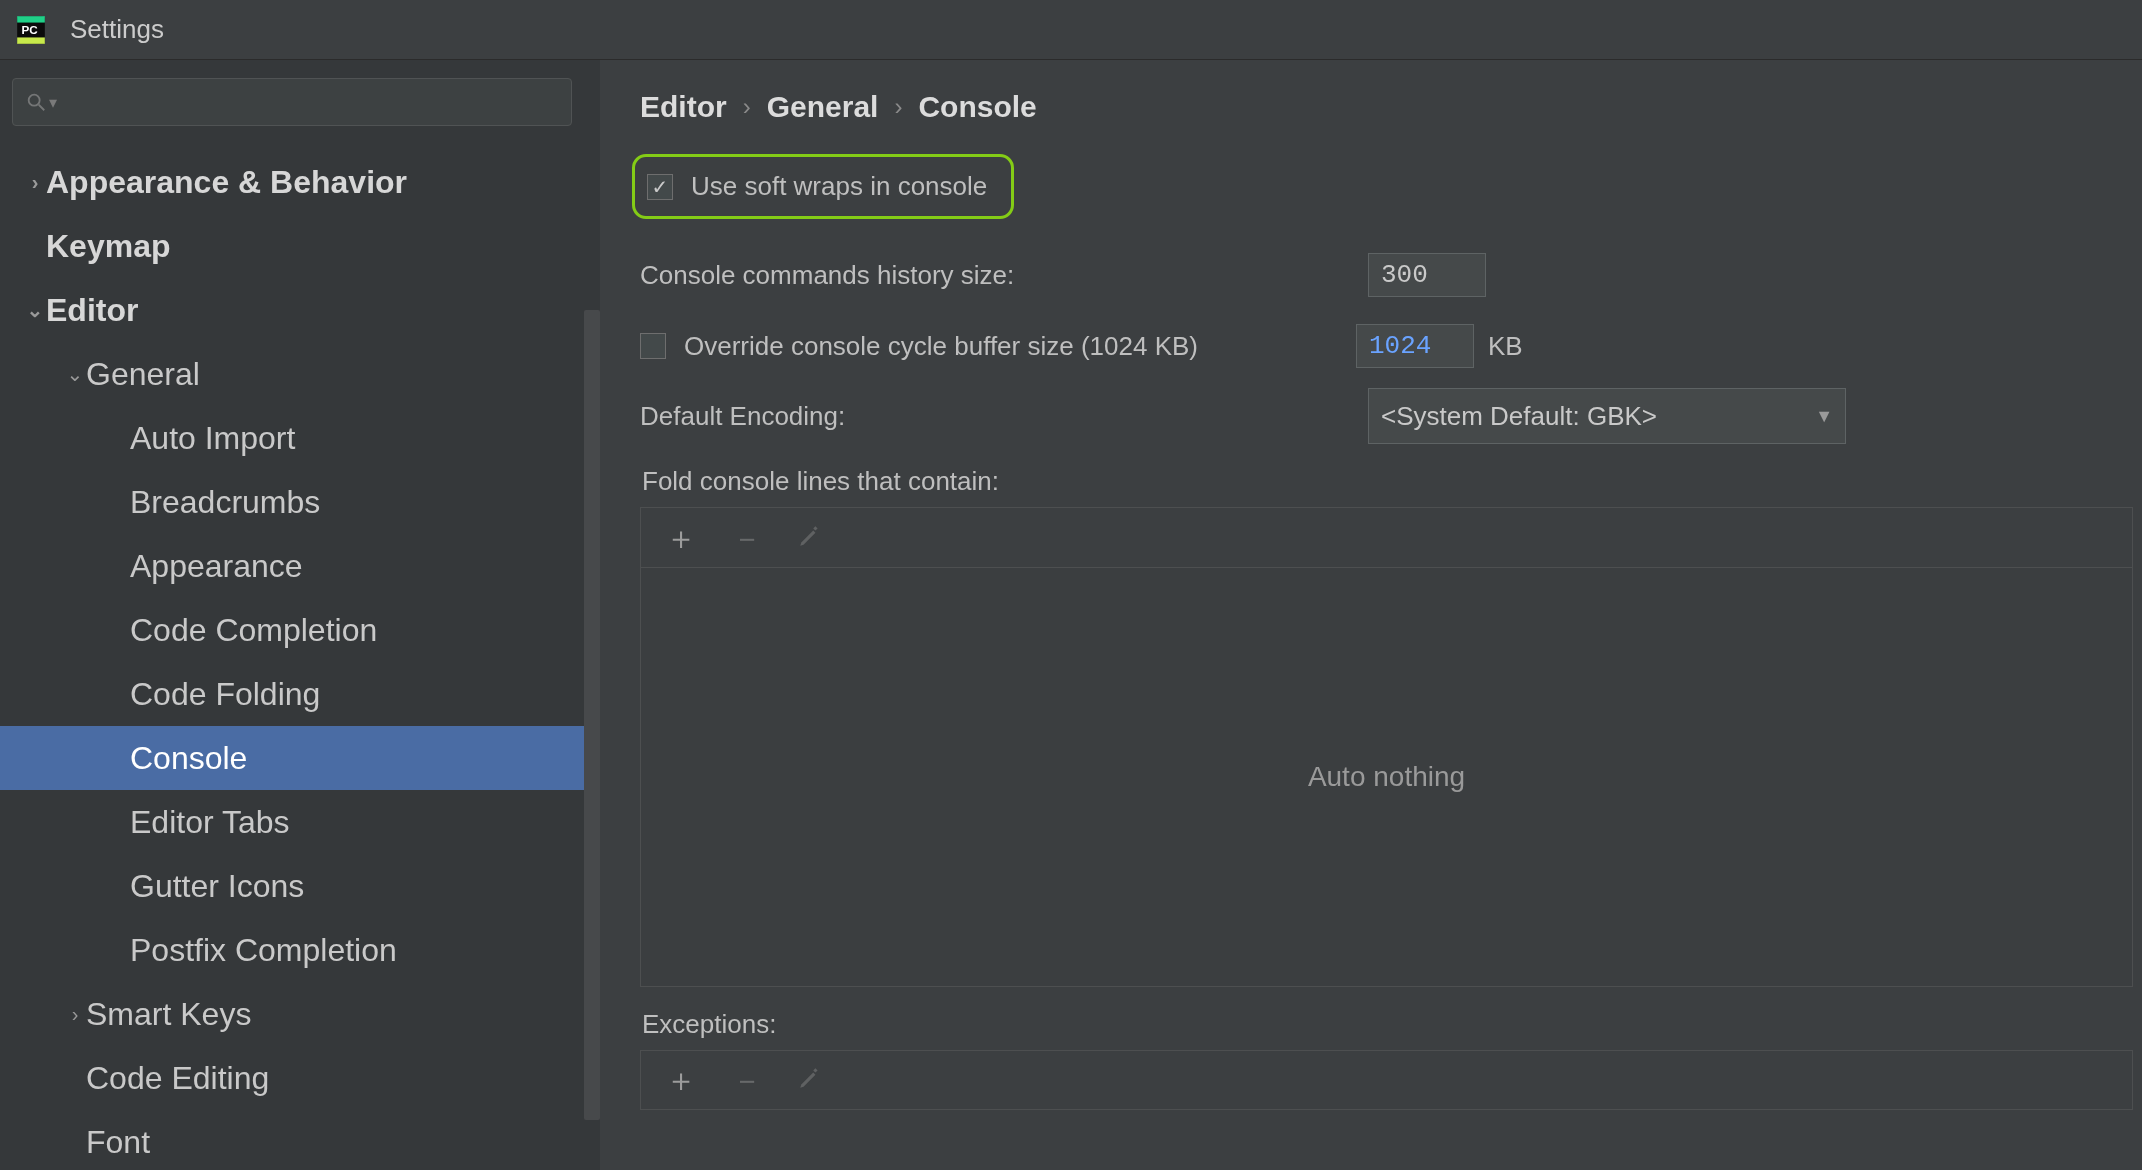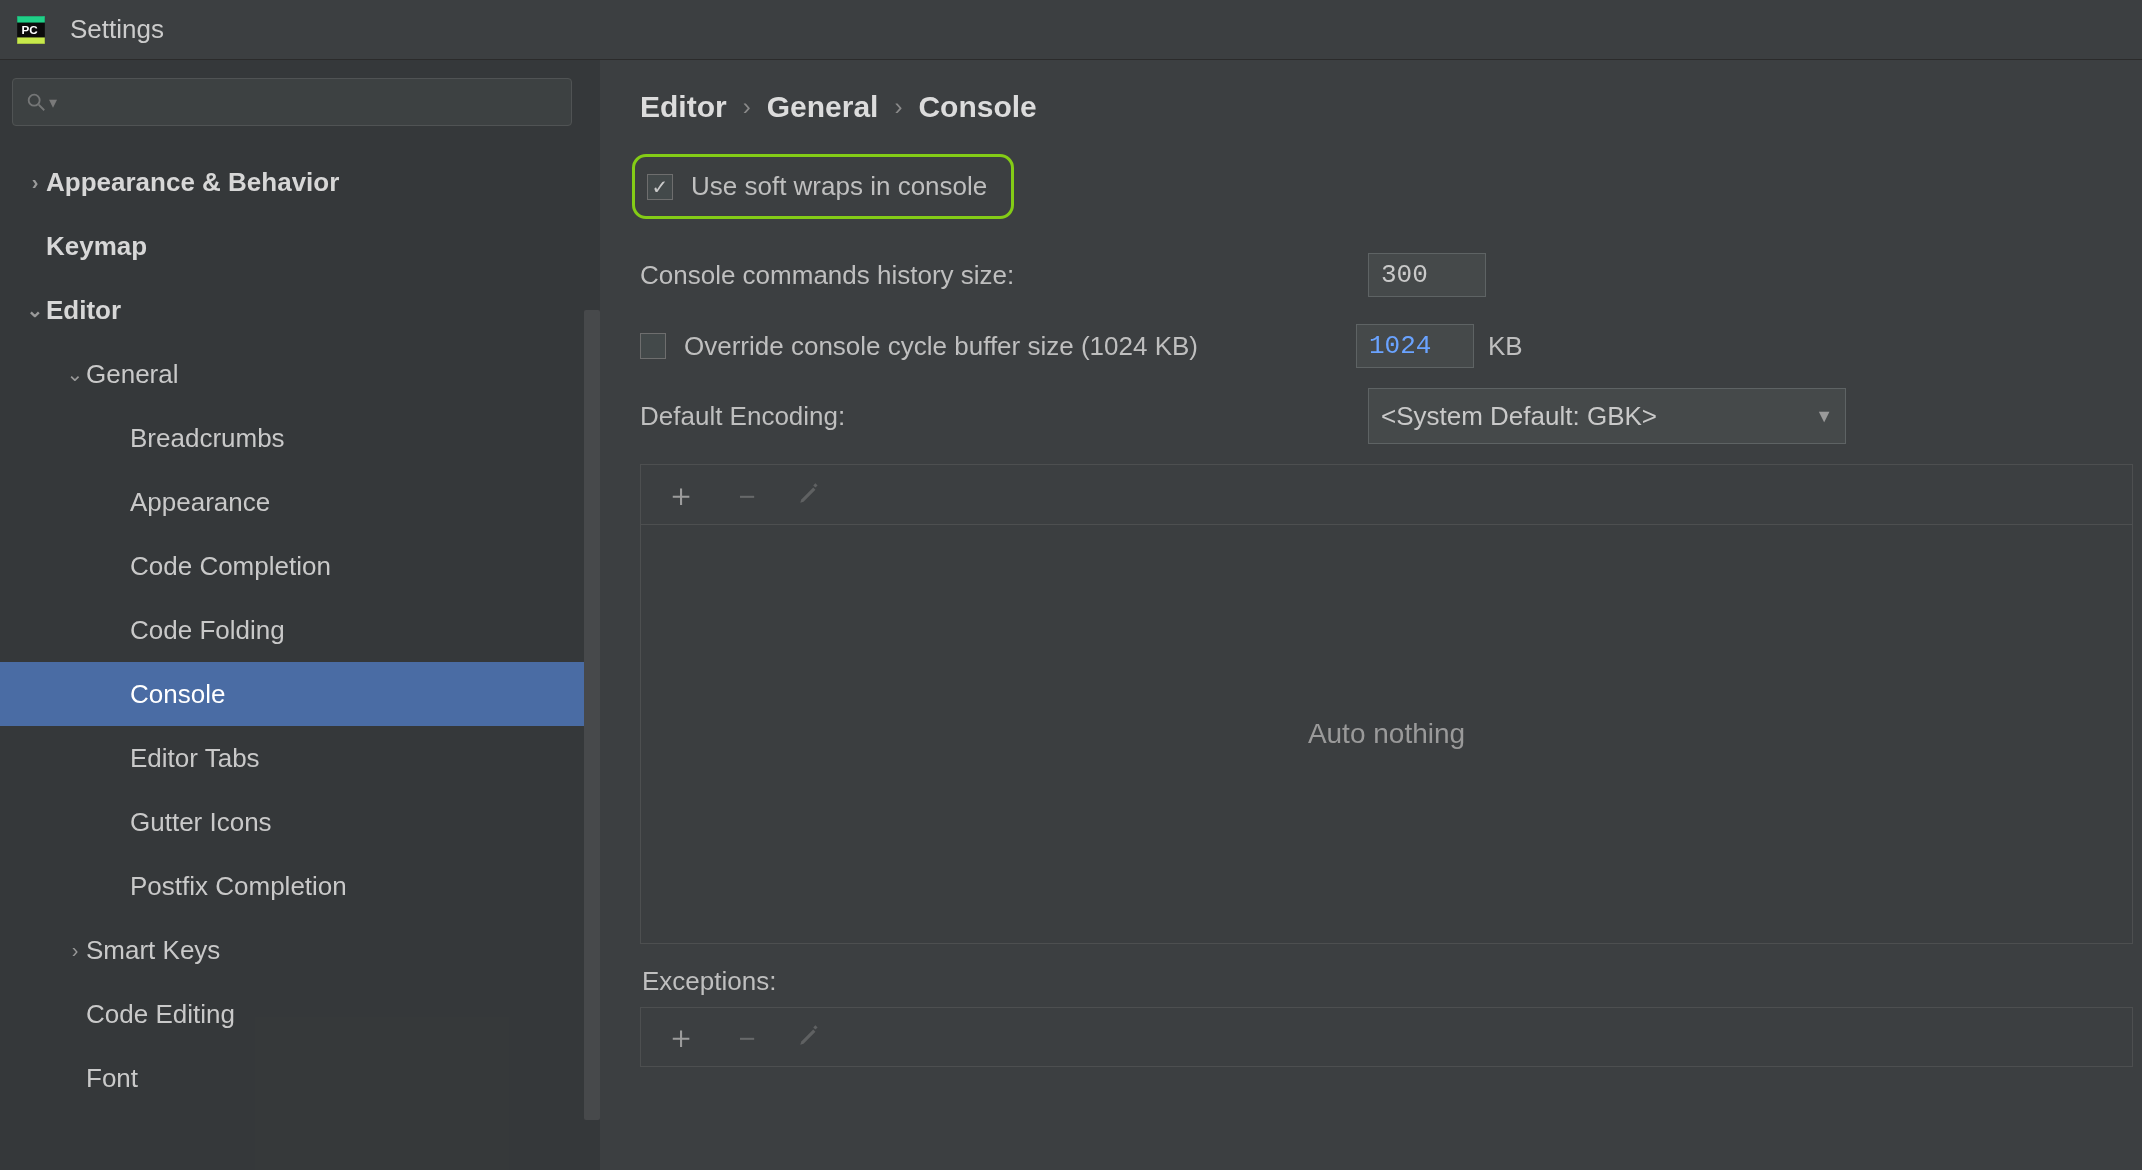--- a/index.html
+++ b/index.html
@@ -73,21 +73,21 @@
   .tree-item.bold { font-weight:600; color:#d7d7d7; }
   .tree-item.selected { background:#4a6ca4; color:#ffffff; }
   .tree-item .chev {
     width:22px; display:inline-flex; justify-content:center;
     color:#9a9a9a; font-size:20px;
   }
   .tree-item.selected .chev { color:#fff; }
   .ind0 { padding-left:24px; }
   .ind1 { padding-left:64px; }
   .ind2 { padding-left:108px; }
-  .tree-item .label { font-size:26px; }
+  .tree-item .label { font-size:32px; }
 
   
   .content {
     flex:1;
     padding: 30px 0 0 40px;
     position:relative;
   }
   .breadcrumb {
     display:flex; align-items:center; gap:16px;
     font-size:30px; color:#dcdcdc; font-weight:600;
@@ -201,20 +201,24 @@
           <div class="tree-item ind0 bold">
             <span class="chev">⌄</span>
             <span class="label">Editor</span>
           </div>
           <div class="tree-item ind1">
             <span class="chev">⌄</span>
             <span class="label">General</span>
           </div>
           <div class="tree-item ind2">
             <span class="chev"></span>
+            <span class="label">Auto Import</span>
+          </div>
+          <div class="tree-item ind2">
+            <span class="chev"></span>
             <span class="label">Breadcrumbs</span>
           </div>
           <div class="tree-item ind2">
             <span class="chev"></span>
             <span class="label">Appearance</span>
           </div>
           <div class="tree-item ind2">
             <span class="chev"></span>
             <span class="label">Code Completion</span>
           </div>
@@ -284,20 +288,21 @@
     </div>
 
     <div class="row pair" style="gap:0;">
       <span class="lbl" style="width:728px;">Default Encoding:</span>
       <div class="sel">
         <span>&lt;System Default: GBK&gt;</span>
         <span class="dd">▼</span>
       </div>
     </div>
 
+    <div class="section-label">Fold console lines that contain:</div>
     <div class="list-toolbar">
       <span class="btn">＋</span>
       <span class="btn dim">－</span>
       <span class="btn dim">
         <svg width="26" height="26" viewBox="0 0 24 24">
           <path d="M3 21l3-1 11-11-2-2L4 18l-1 3z" fill="#8b8b8b"></path>
           <path d="M15 5l2 2 2-2-2-2-2 2z" fill="#8b8b8b"></path>
         </svg>
       </span>
     </div>

